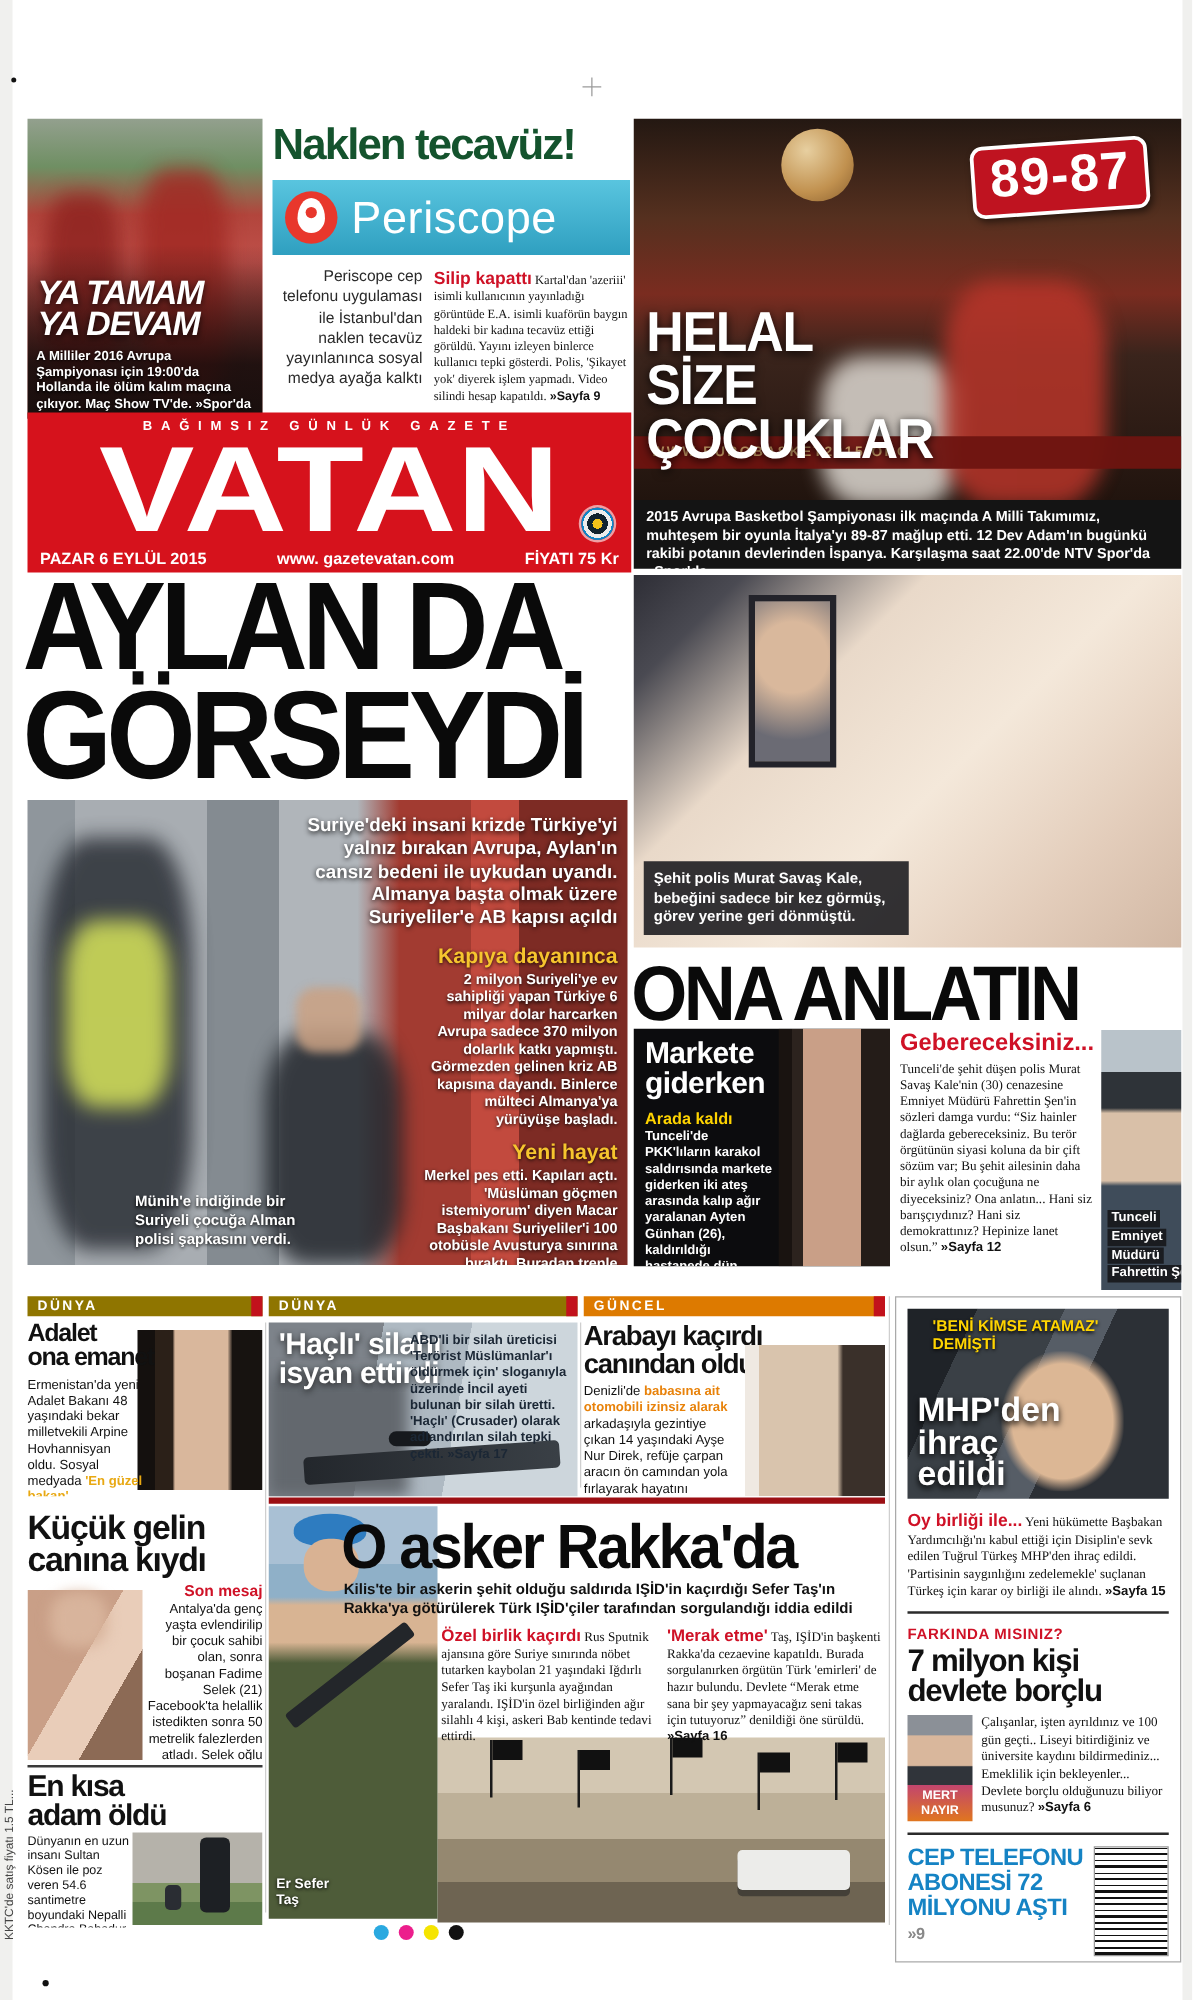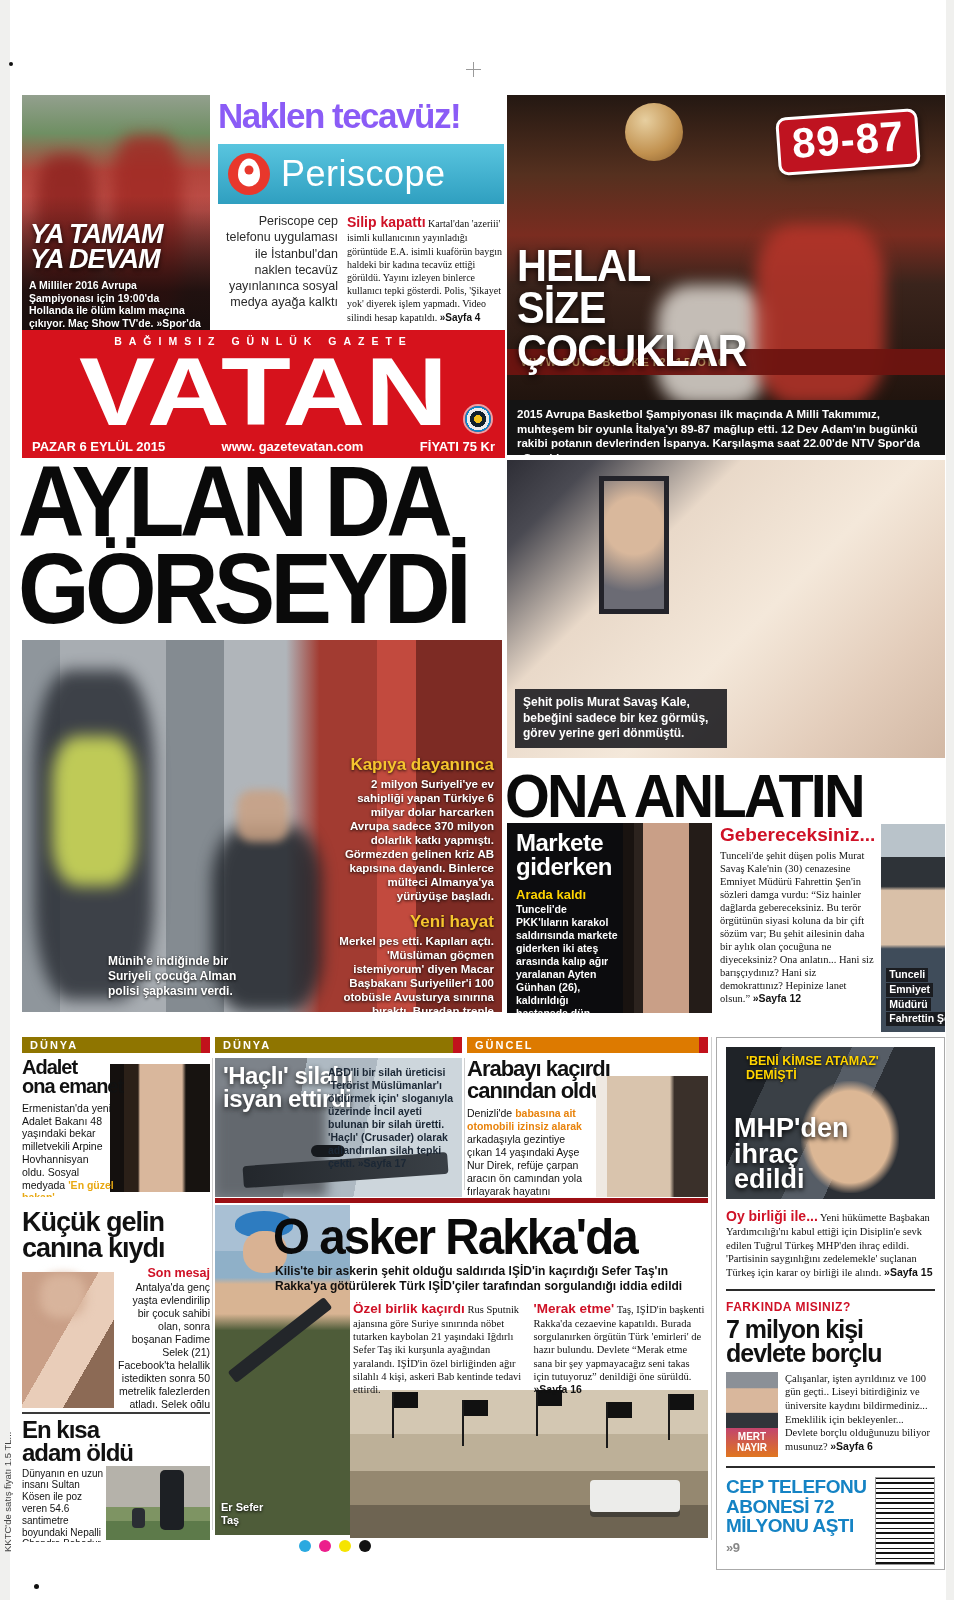--- a/index.html
+++ b/index.html
@@ -26,21 +26,21 @@
   #futbol{left:22px;top:95px;width:188px;height:240px;position:absolute;overflow:hidden;
     background:linear-gradient(180deg,#93a08e 0%,#6f8f63 16%,#b2453c 32%,#c0504a 48%,#8e3a34 72%,#51241f 100%);}
   #futbol .shade{position:absolute;inset:0;background:linear-gradient(180deg,transparent 42%,rgba(8,8,8,.78) 82%);}
   .fb-head{position:absolute;left:8px;bottom:62px;color:#fff;font-weight:900;font-style:italic;
     font-size:27px;line-height:.95;letter-spacing:-1px;text-shadow:0 2px 5px rgba(0,0,0,.7);}
   .fb-head span{display:block;}
   .fb-body{position:absolute;left:7px;right:6px;bottom:5px;margin:0;color:#fff;font-size:10.5px;
     font-weight:700;line-height:1.22;text-shadow:0 1px 2px #000;}
 
   #periscope{left:218px;top:96px;width:286px;height:240px;position:absolute;}
-  #periscope h2{margin:0 0 8px;font-size:35px;font-weight:800;letter-spacing:-1.5px;color:#8b5cf6;}
+  #periscope h2{margin:0 0 8px;font-size:35px;font-weight:800;letter-spacing:-1.5px;color:#14532d;}
   .peri-banner{height:60px;background:linear-gradient(180deg,#59c5df,#2f9fc0);display:flex;align-items:center;gap:11px;padding:0 10px;}
   .peri-logo{width:42px;height:42px;border-radius:50%;background:#e8372c;position:relative;flex:0 0 auto;}
   .peri-logo .drop{position:absolute;left:50%;top:48%;width:22px;height:28px;background:#fff;
     border-radius:50% 50% 50% 50%/58% 58% 42% 42%;transform:translate(-50%,-52%);}
   .peri-logo::after{content:"";position:absolute;left:50%;top:41%;width:9px;height:9px;background:#e8372c;border-radius:50%;transform:translate(-50%,-50%);}
   .peri-brand{color:#fff;font-size:36px;font-weight:400;letter-spacing:.5px;}
   .peri-cols{display:flex;margin-top:9px;}
   .peri-deck{width:120px;margin:0;text-align:right;font-size:12.5px;line-height:1.3;color:#2a2a2a;font-weight:500;}
   .peri-body{flex:1;margin:0 0 0 9px;font-size:10px;line-height:1.32;color:#111;}
   .peri-body .lead-red{font-size:14px;}
@@ -263,21 +263,21 @@
   <section id="periscope" class="abs">
     <h2>Naklen tecavüz!</h2>
     <div class="peri-banner">
       <span class="peri-logo">
           <i class="drop"></i>
         </span>
       <span class="peri-brand">Periscope</span>
     </div>
     <div class="peri-cols">
       <p class="peri-deck">Periscope cep telefonu uygulaması ile İstanbul'dan naklen tecavüz yayınlanınca sosyal medya ayağa kalktı</p>
-      <p class="peri-body serif"><b class="lead-red">Silip kapattı</b><span> Kartal'dan 'azeriii' isimli kullanıcının yayınladığı görüntüde E.A. isimli kuaförün baygın haldeki bir kadına tecavüz ettiği görüldü. Yayını izleyen binlerce kullanıcı tepki gösterdi. Polis, 'Şikayet yok' diyerek işlem yapmadı. Video silindi hesap kapatıldı. </span><b class="pref">»Sayfa 4</b></p>
+      <p class="peri-body serif"><b class="lead-red">Silip kapattı</b><span> Kartal'dan 'azeriii' isimli kullanıcının yayınladığı görüntüde E.A. isimli kuaförün baygın haldeki bir kadına tecavüz ettiği görüldü. Yayını izleyen binlerce kullanıcı tepki gösterdi. Polis, 'Şikayet yok' diyerek işlem yapmadı. Video silindi hesap kapatıldı. </span><b class="pref">»Sayfa 9</b></p>
     </div>
   </section>
 
   <section id="basket">
     <div class="bk-photo">
       <span class="bk-ball"></span>
       <div class="blob" style="left:150px;top:190px;width:110px;height:120px;background:#ded9d2;"></div>
       <div class="blob" style="right:60px;top:130px;width:130px;height:180px;background:#b8352a;"></div>
       <div class="bk-led">WWW.EUROBASKET2015.ORG</div>
       <div class="bk-score">89-87</div>
@@ -303,20 +303,21 @@
 
   <section id="aylan-head">
     <div>AYLAN DA</div>
     <div>GÖRSEYDİ</div>
   </section>
   <section id="aylan-photo">
     <div class="blob" style="left:12px;top:30px;width:120px;height:330px;background:#2b2f36;"></div>
     <div class="blob" style="left:30px;top:96px;width:84px;height:150px;background:#d6e35a;"></div>
     <div class="blob" style="left:190px;top:186px;width:110px;height:186px;background:#20242a;"></div>
     <div class="blob" style="left:215px;top:150px;width:52px;height:52px;background:#caa183;filter:blur(4px);"></div>
+    <div class="ay-deck">Suriye'deki insani krizde Türkiye'yi yalnız bırakan Avrupa, Aylan'ın cansız bedeni ile uykudan uyandı. Almanya başta olmak üzere Suriyeliler'e AB kapısı açıldı</div>
     <div class="ay-secs">
       <div class="ay-lead">Kapıya dayanınca</div>
       <p class="ay-body">2 milyon Suriyeli'ye ev sahipliği yapan Türkiye 6 milyar dolar harcarken Avrupa sadece 370 milyon dolarlık katkı yapmıştı. Görmezden gelinen kriz AB kapısına dayandı. Binlerce mülteci Almanya'ya yürüyüşe başladı.</p>
       <div class="ay-lead">Yeni hayat</div>
       <p class="ay-body"><span>Merkel pes etti. Kapıları açtı. 'Müslüman göçmen istemiyorum' diyen Macar Başbakanı Suriyeliler'i 100 otobüsle Avusturya sınırına bıraktı. Buradan trenle Münih'e vardıklarında sevinçleri görülmeye değerdi. </span></p>
     </div>
     <p class="ay-cap">Münih'e indiğinde bir Suriyeli çocuğa Alman polisi şapkasını verdi.</p>
   </section>
 
   <section id="baby">

